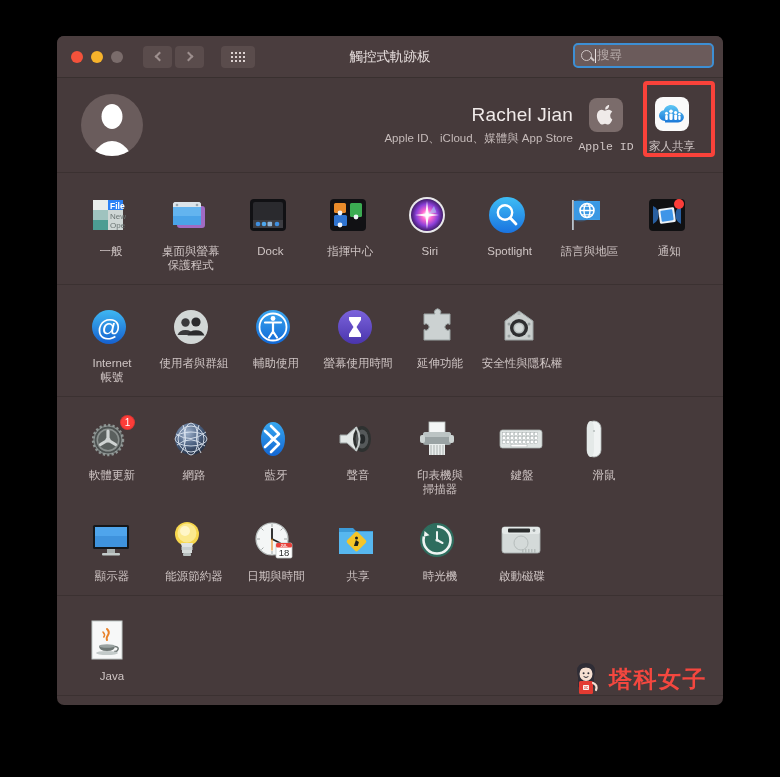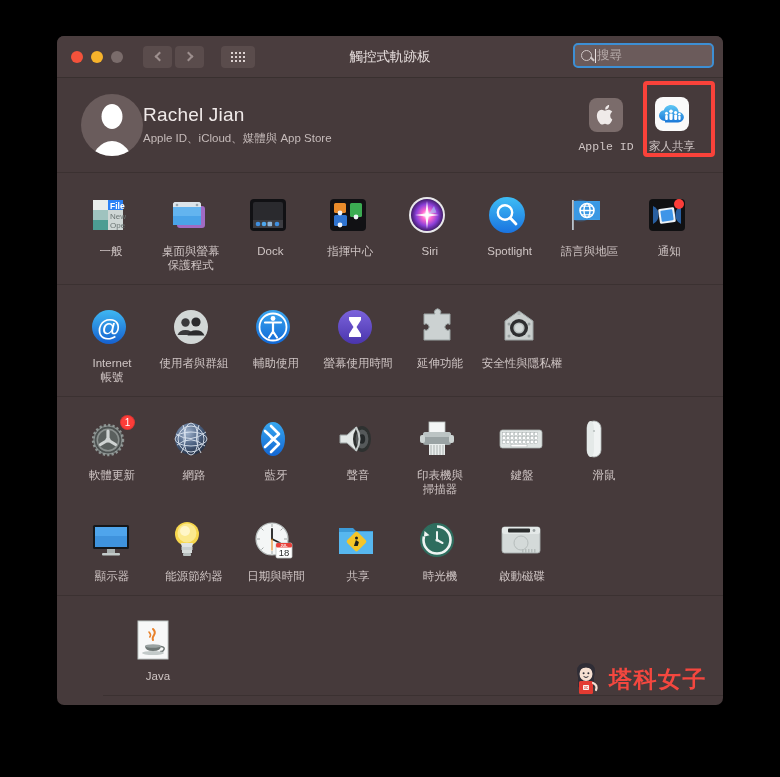--- a/index.html
+++ b/index.html
@@ -110,21 +110,21 @@
     overflow: hidden;
   }
   #avatar .head {
     position: absolute; left: 50%; top: 10px; transform: translateX(-50%);
     width: 21px; height: 25px; border-radius: 50%; background: #fff;
   }
   #avatar .body {
     position: absolute; left: 50%; bottom: -11px; transform: translateX(-50%);
     width: 42px; height: 26px; border-radius: 50% 50% 0 0 / 100% 100% 0 0; background: #fff;
   }
-  #banner-text { flex: 1; }
+  #banner-text { margin-left: 16px; flex: 1; text-align: right; }
   #acct-name { font-size: 19px; color: #f0eae9; letter-spacing: .2px; }
   #acct-sub  { font-size: 11.5px; color: #c6bbba; margin-top: 5px; }
 
   .banner-item {
     width: 66px;
     display: flex; flex-direction: column; align-items: center;
     gap: 8px;
     font-family: Liberation Mono, monospace;
   }
   .banner-item .bi-label { font-size: 11.5px; color: #cfc5c4; }
@@ -778,21 +778,21 @@
               <rect x="36" y="27" width="1.5" height="4"></rect>
             </g>
           </svg>
         </div>
         <div class="plabel">啟動磁碟</div>
       </div>
 
     </div>
   </div>
 
-  <div class="section" style="padding-top:16px;margin-left:46px;">
+  <div class="section" style="padding-top:16px;">
     <div class="row">
       <div class="pref">
         <div class="icon-box">
           <svg width="38" height="42" viewBox="0 0 38 42">
             <rect x="4" y="2" width="30" height="38" fill="#f7f8f8" stroke="#c0c7c6" stroke-width="1"></rect>
             <path d="M19 10 q3 3 1 6 t-1 5" fill="none" stroke="#e8812a" stroke-width="2" stroke-linecap="round"></path>
             <path d="M15 13 q2.5 2.5 .8 5" fill="none" stroke="#e8812a" stroke-width="1.6" stroke-linecap="round"></path>
             <path d="M11 27 h16 q0 5 -8 5 t-8 -5 z" fill="#6f7876"></path>
             <ellipse cx="19" cy="27" rx="8" ry="1.8" fill="#9aa3a2"></ellipse>
             <path d="M27 27.5 q4 .5 3 3 t-4 2" fill="none" stroke="#6f7876" stroke-width="1.5"></path>

